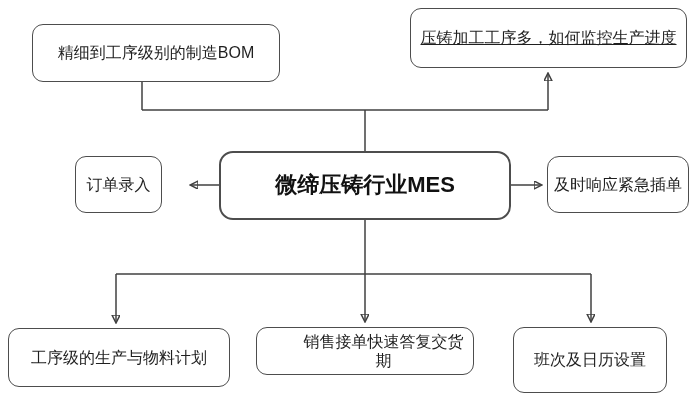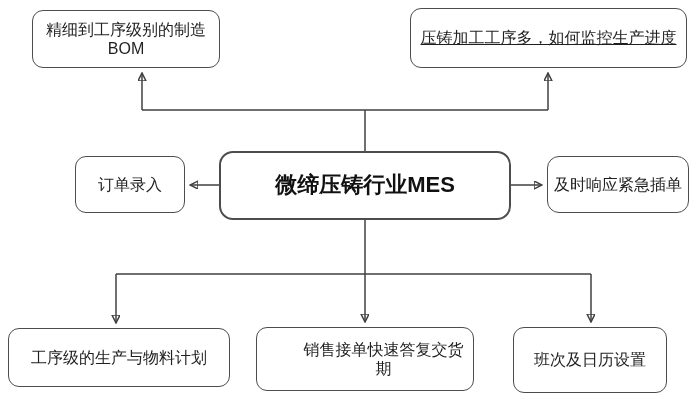--- a/index.html
+++ b/index.html
@@ -43,27 +43,27 @@
     padding: 2px 6px;
   }
   .node-center {
     border-radius: 14px;
     border-width: 2px;
     font-size: 22px;
     font-weight: bold;
     color: #111111;
   }
   
-  .pos-top-left      { left: 32px;  top: 10px;  width: 188px; height: 58px; }
+  .pos-top-left      { left: 32px;  top: 24px;  width: 248px; height: 58px; }
   .pos-top-right     { left: 410px; top: 8px;   width: 277px; height: 60px; text-decoration: underline; }
   .pos-center        { left: 219px; top: 151px; width: 292px; height: 69px; }
-  .pos-left          { left: 75px;  top: 156px; width: 110px; height: 57px; }
+  .pos-left          { left: 75px;  top: 156px; width: 87px; height: 57px; }
   .pos-right         { left: 547px; top: 156px; width: 142px; height: 57px; border-radius: 12px; }
   .pos-bottom-left   { left: 8px;   top: 328px; width: 222px; height: 59px; text-align: center; }
-  .pos-bottom-middle { left: 256px; top: 327px; width: 218px; height: 64px; padding-left: 43px; }
+  .pos-bottom-middle { left: 256px; top: 327px; width: 218px; height: 48px; padding-left: 43px; }
   .pos-bottom-right  { left: 513px; top: 327px; width: 154px; height: 66px; }
 </style>
 </head>
 <body>
 
 <div class="canvas">
 
   <svg class="connectors" viewBox="0 0 700 400" xmlns="http://www.w3.org/2000/svg" aria-hidden="true">
     <defs>
       <marker id="arrow" markerWidth="9" markerHeight="9" refX="7" refY="4" orient="auto" markerUnits="userSpaceOnUse">

